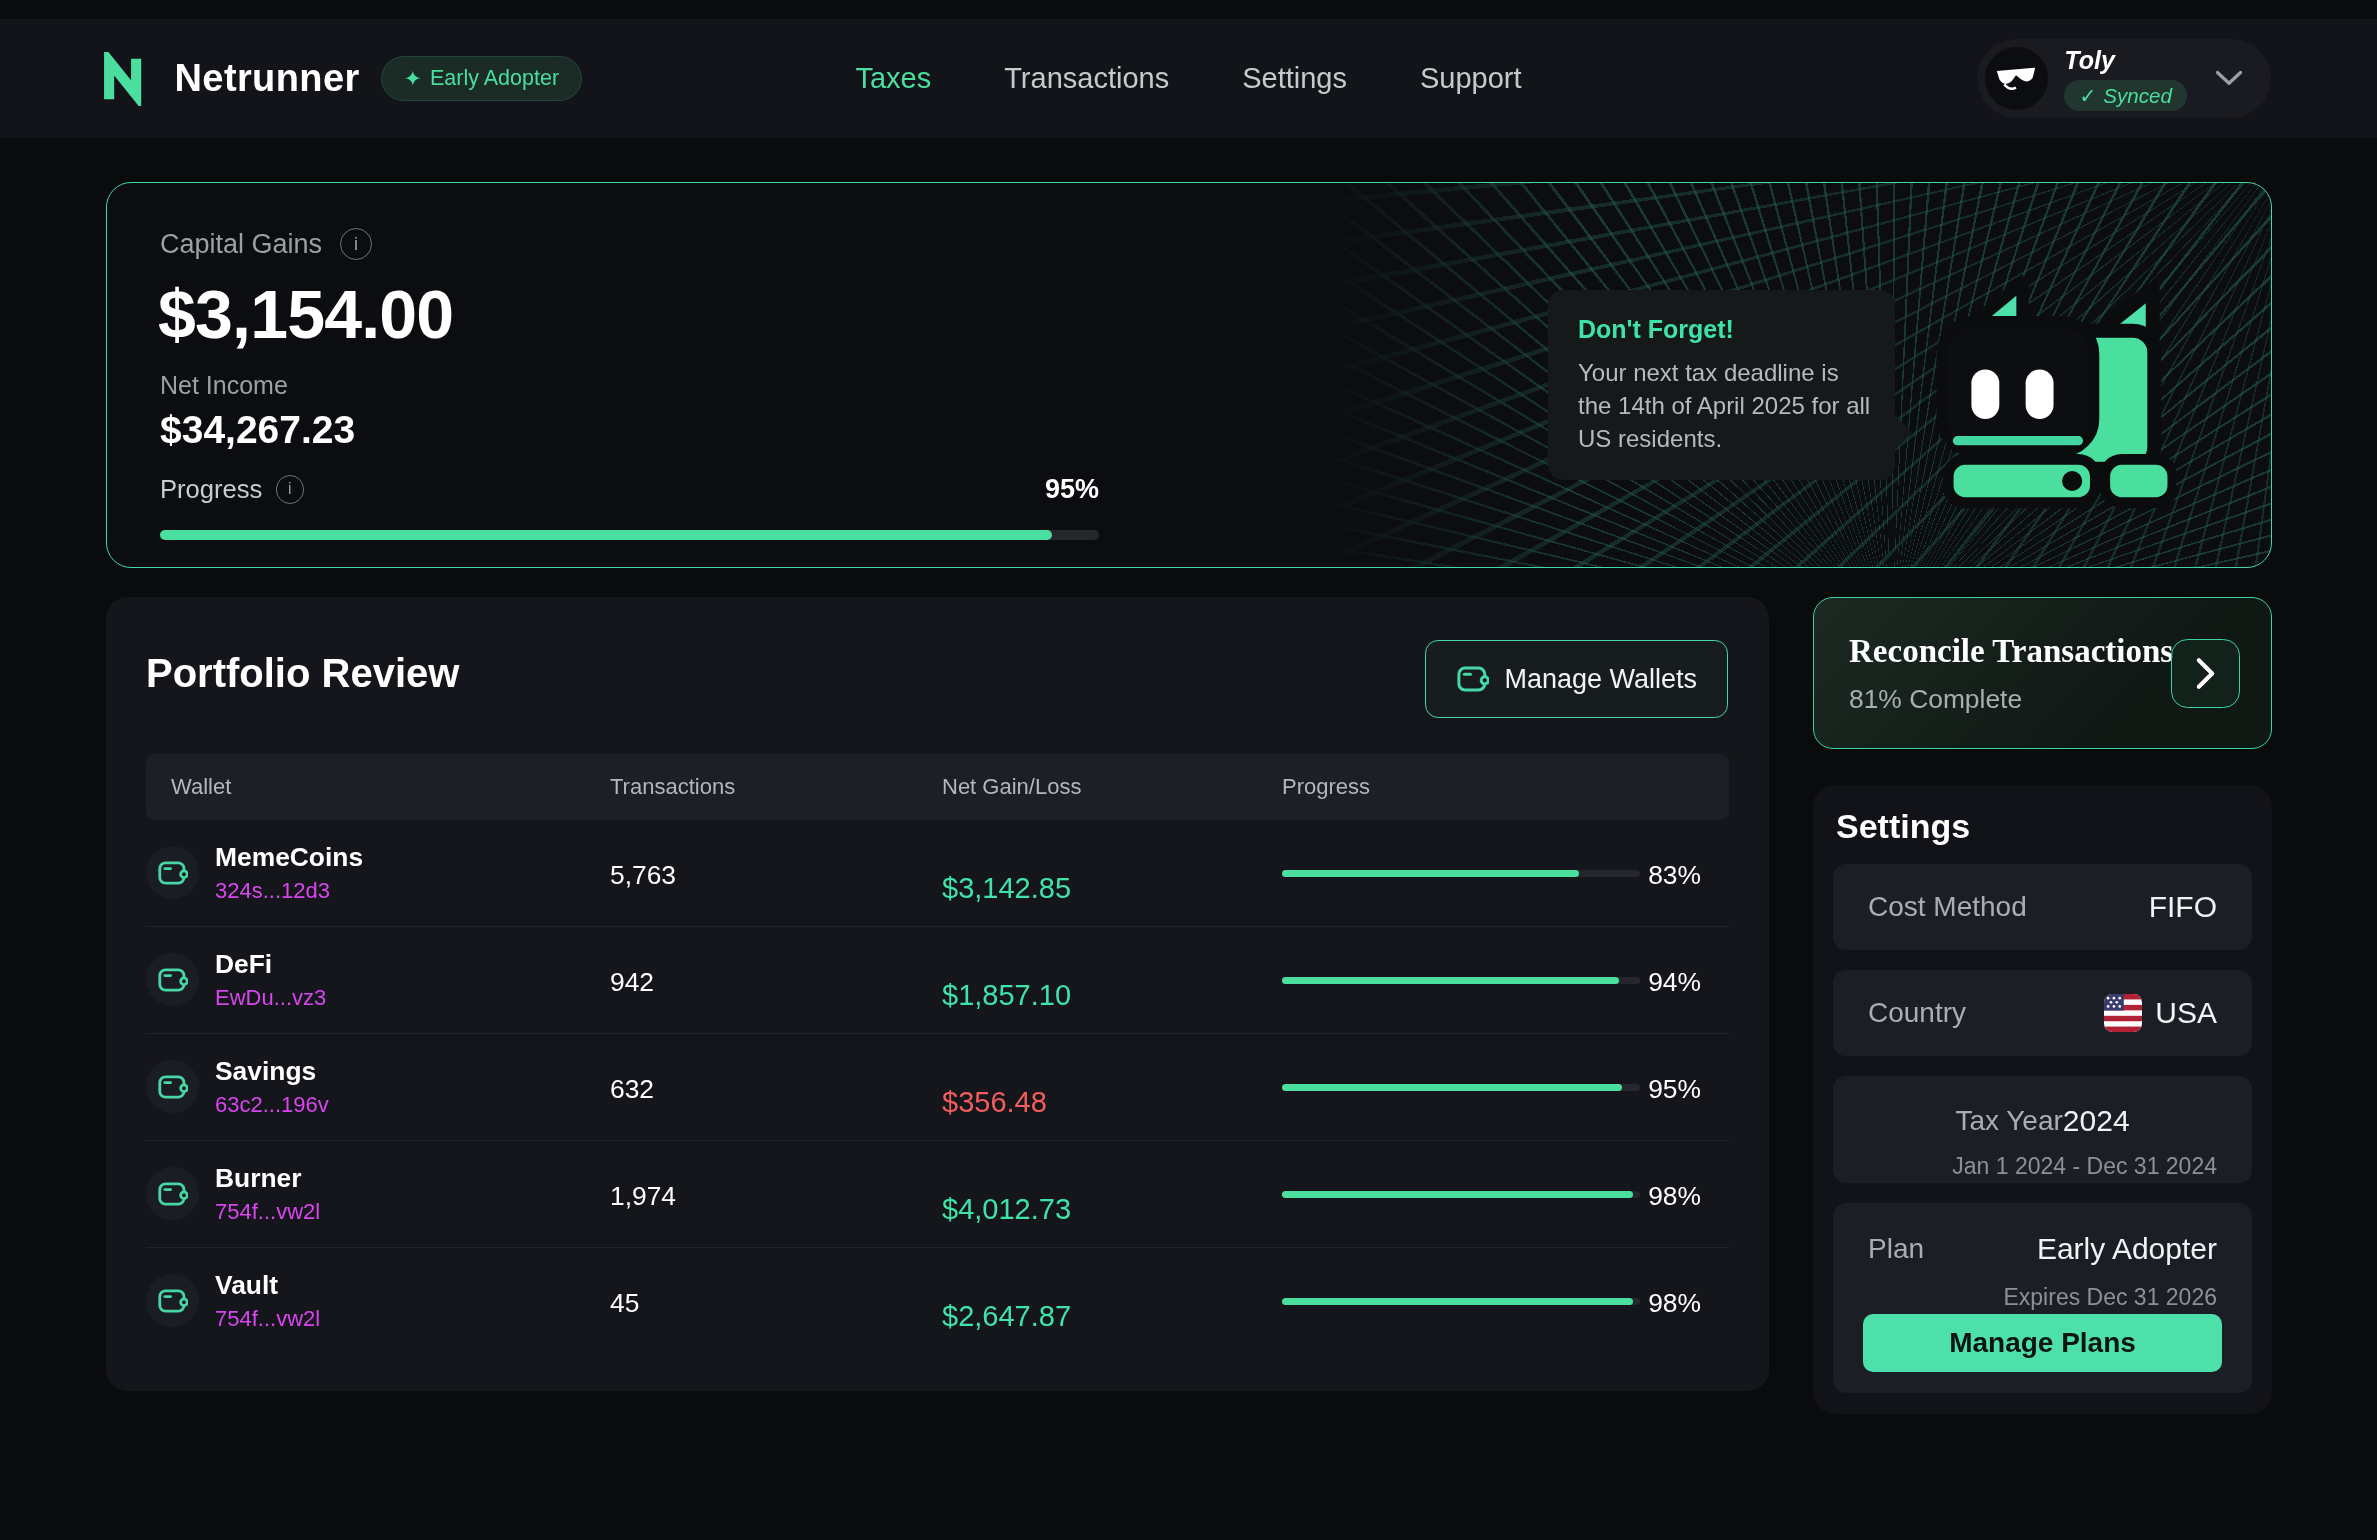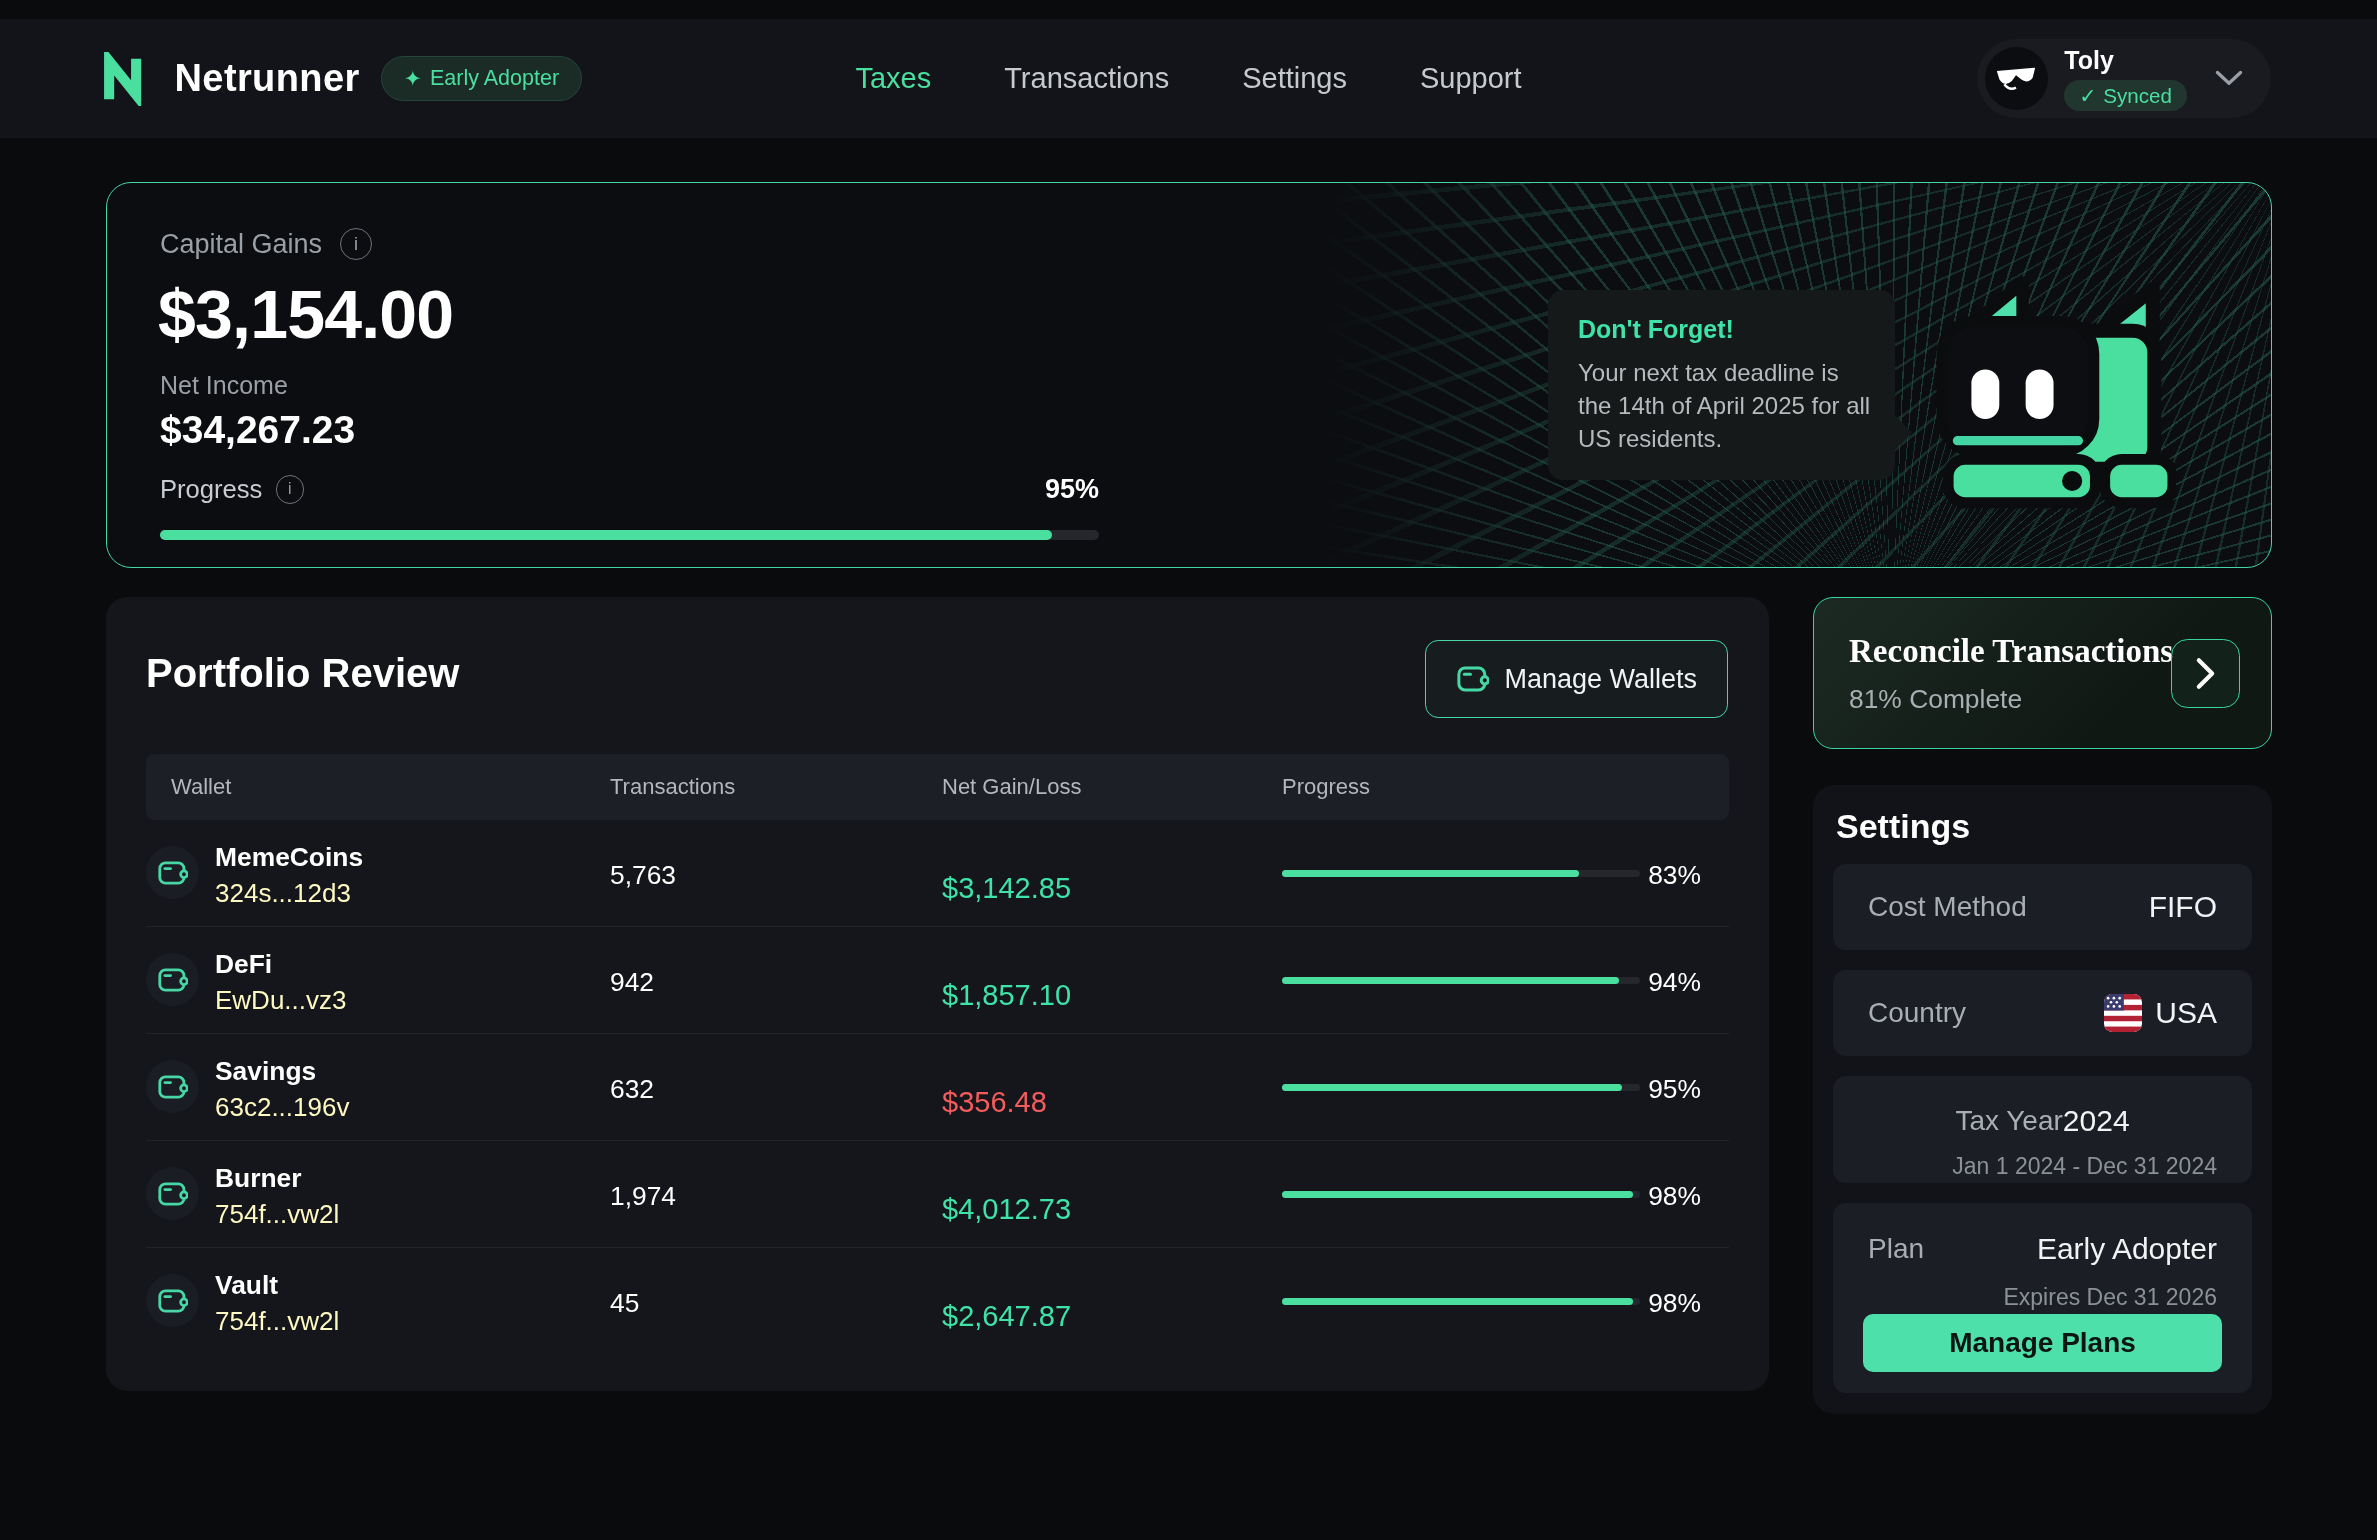--- a/index.html
+++ b/index.html
@@ -11,21 +11,21 @@
   .brand{position:absolute;left:99px;top:0;height:119px;display:flex;align-items:center;gap:21.5px;}
   .brand-name{font-size:38px;font-weight:bold;color:#ffffff;letter-spacing:0.4px;}
   .brand-badge{display:flex;align-items:center;gap:8.3px;background:#1b2b26;border:0.8px solid #24453b;
                color:#4ade9f;font-size:21.5px;padding:8.3px 21.5px;border-radius:33px;}
   .nav{position:absolute;left:50%;transform:translateX(-50%);top:0;height:119px;display:flex;align-items:center;gap:73px;}
   .nav-item{font-size:29px;color:#c6c9cd;cursor:pointer;}
   .nav-item.active{color:#4ade9f;}
   .profile{position:absolute;right:106px;top:20px;height:79px;min-width:266px;background:#1a1b21;border-radius:40px;
            display:flex;align-items:center;gap:16.5px;padding:0 28px 0 8.3px;box-sizing:border-box;}
   .avatar{width:63px;height:63px;border-radius:50%;background:#0c0d10;display:flex;align-items:center;justify-content:center;}
-  .profile-col{display:flex;flex-direction:column;gap:5px;}
+  .profile-col{display:flex;flex-direction:column;gap:5px;font-style:italic;}
   .profile-name{font-size:25px;color:#ffffff;font-weight:bold;}
   .sync-badge{display:flex;align-items:center;gap:6.6px;background:#223630;color:#4ade9f;font-size:20.6px;
               border-radius:25px;padding:3.3px 15px;width:max-content;}
   .profile-chevron{color:#9aa0a6;margin-left:11.6px;display:flex;}
 
   
   .hero{position:absolute;left:106px;top:163px;width:2166px;height:386px;background:#0c0d10;
         border:1.7px solid #46d7a5;border-radius:25px;box-sizing:border-box;}
   .hero-pattern{position:absolute;top:0;right:0;bottom:0;width:949px;border-radius:0 21.5px 21.5px 0;overflow:hidden;
       background:
@@ -67,21 +67,21 @@
   .table-head{position:absolute;left:40px;top:157px;width:1583px;height:66px;background:#1d1f26;border-radius:8.3px;
       display:flex;align-items:center;font-size:22px;color:#b3b6bb;}
   .th{position:absolute;}
   .th.c1{left:25px;} .th.c2{left:464px;} .th.c3{left:796px;} .th.c4{left:1136px;}
   .rows{position:absolute;left:40px;top:223px;width:1583px;}
   .row{position:relative;height:106px;border-bottom:0.8px solid #222429;}
   .row:last-child{border-bottom:none;}
   .w-icon{position:absolute;left:0;top:26.4px;width:53px;height:53px;border-radius:50%;background:#1b1d24;
           display:flex;align-items:center;justify-content:center;}
   .w-name{position:absolute;left:69px;top:21.5px;font-size:26.4px;font-weight:bold;color:#ffffff;}
-  .w-addr{position:absolute;left:69px;top:58px;font-size:26px;color:#fef9c3;}
+  .w-addr{position:absolute;left:69px;top:58px;font-size:22px;color:#d946ef;}
   .w-tx{position:absolute;left:464px;top:40px;font-size:26.4px;color:#ffffff;}
   .w-gain{position:absolute;left:796px;top:52px;font-size:29px;}
   .w-gain.pos{color:#3fe3a8;} .w-gain.neg{color:#f25c5c;}
   .w-bar{position:absolute;left:1136px;top:50px;width:358px;height:6.6px;border-radius:4.1px;background:#25272d;}
   .w-bar-fill{height:100%;border-radius:4.1px;background:#4ade9f;}
   .w-pct{position:absolute;left:1489px;top:40px;width:66px;text-align:right;font-size:26.4px;color:#ffffff;}
 
   
   .reconcile{position:absolute;left:1813px;top:578px;width:459px;height:152px;box-sizing:border-box;
       background:linear-gradient(135deg,#1c2a23 0%,#101814 70%);border:1.7px solid #3bd3a0;border-radius:20px;cursor:pointer;}

